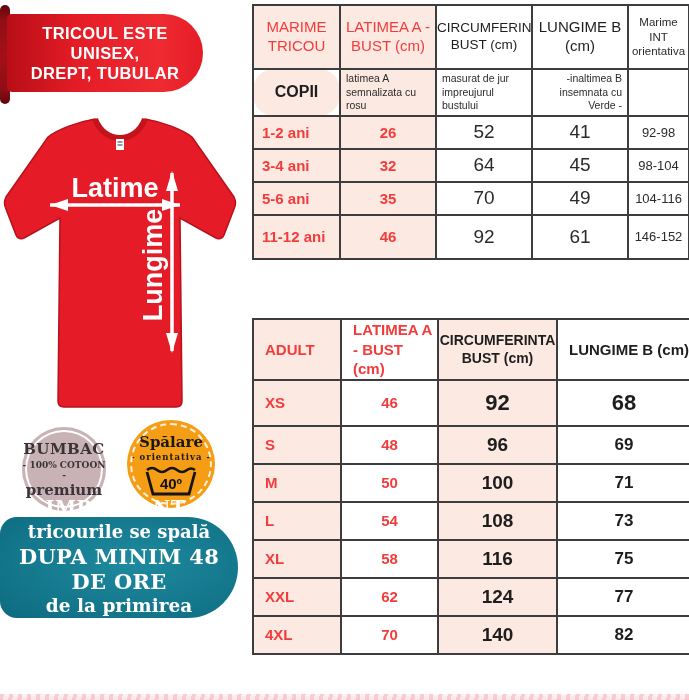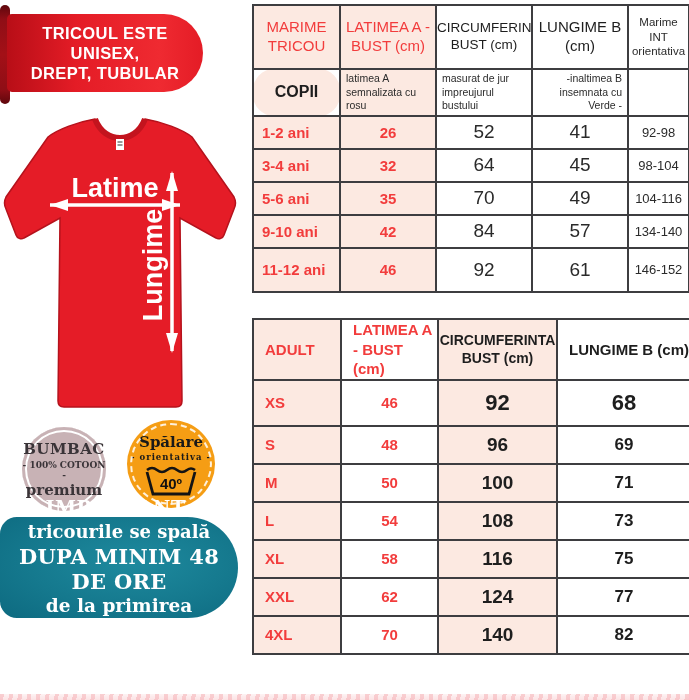--- a/index.html
+++ b/index.html
@@ -182,27 +182,20 @@
       <td class="nval">45</td>
       <td class="ival">98-104</td>
     </tr>
     <tr style="height:33px">
       <td class="peach rowlab red">5-6 ani</td>
       <td class="peach cval red">35</td>
       <td class="nval">70</td>
       <td class="nval">49</td>
       <td class="ival">104-116</td>
     </tr>
-    <tr style="height:33px">
-      <td class="peach rowlab red">9-10 ani</td>
-      <td class="peach cval red">42</td>
-      <td class="nval">84</td>
-      <td class="nval">57</td>
-      <td class="ival">134-140</td>
-    </tr>
     <tr style="height:44px">
       <td class="peach rowlab red">11-12 ani</td>
       <td class="peach cval red">46</td>
       <td class="nval">92</td>
       <td class="nval">61</td>
       <td class="ival">146-152</td>
     </tr>
   </tbody>
     </table>
 

